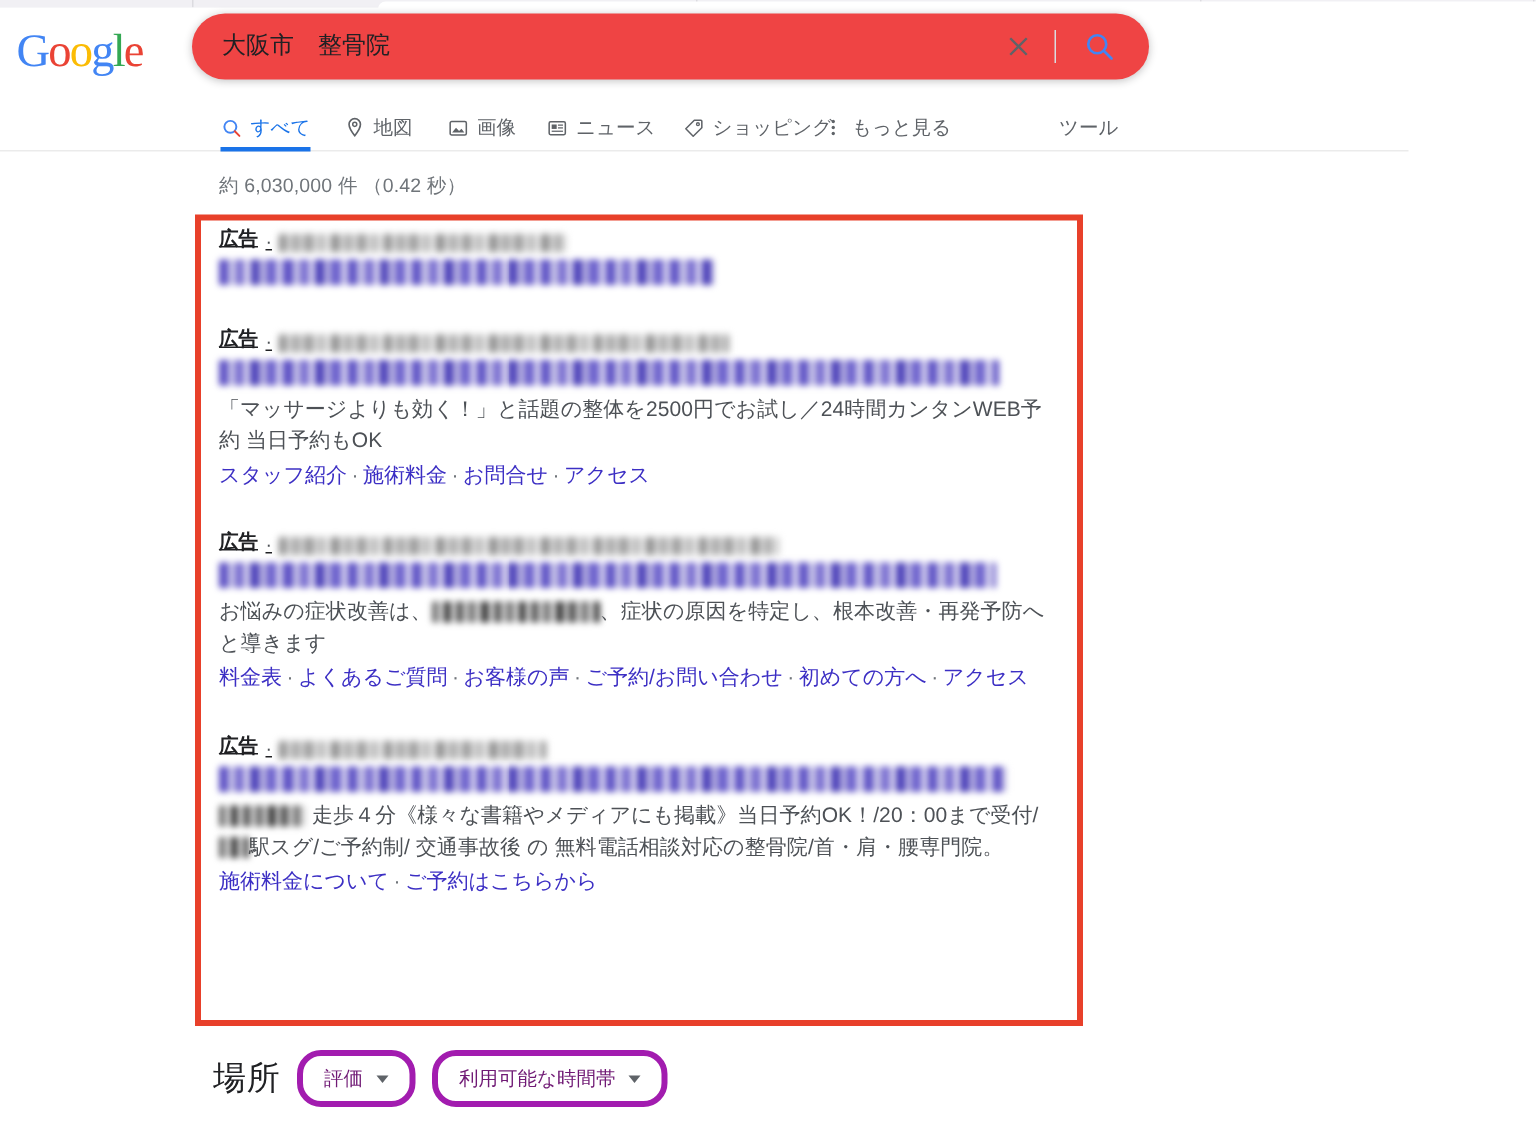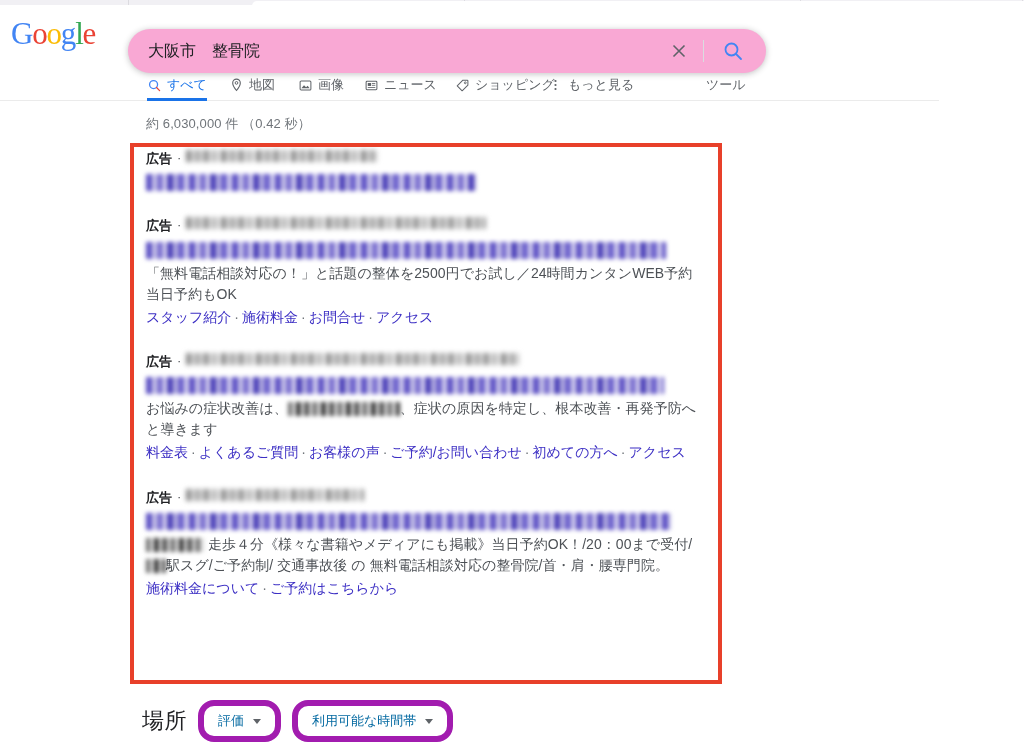--- a/index.html
+++ b/index.html
@@ -68,24 +68,23 @@
   .l-y { color: #FBBC05; }
   .l-g { color: #34A853; }
 
   .searchbar {
     position: absolute;
     left: 128px;
     top: 4px;
     width: 638px;
     height: 44px;
     border-radius: 24px;
-    background: #f9a8d4;
+    background: #ef4444;
     box-shadow: 0 1px 6px rgba(32,33,36,0.28);
     box-sizing: border-box;
-    margin-top: 20px;
   }
   .search-input {
     position: absolute;
     left: 20px;
     top: 0;
     width: 540px;
     height: 44px;
     line-height: 44px;
     border: none;
     outline: none;
@@ -195,23 +194,24 @@
     position: absolute;
     left: 146px;
     top: 150px;
     width: 556px;
   }
 
   .ad-block { position: relative; margin-bottom: 0; }
 
   .ad-urlline {
     display: flex;
-    align-items: flex-start;
+    align-items: flex-end;
     height: 18px;
     margin-bottom: 5px;
+    text-decoration: underline;
   }
   .ad-label {
     font-size: 13px;
     font-weight: bold;
     color: #202124;
     margin-right: 5px;
   }
   .ad-dot {
     font-size: 13px;
     color: #4d5156;
@@ -297,24 +297,24 @@
     color: #202124;
     font-weight: 400;
     letter-spacing: 0.5px;
   }
   .chip {
     display: inline-flex;
     align-items: center;
     gap: 9px;
     height: 30px;
     padding: 0 14px;
-    border: 6px solid #a21caf;
+    border: 4px solid #a21caf;
     border-radius: 16px;
     font-size: 13px;
-    color: #0369a1;
+    color: #701a75;
     background: #fff;
     cursor: pointer;
     white-space: nowrap;
   }
   .caret {
     width: 0; height: 0;
     border-left: 4px solid transparent;
     border-right: 4px solid transparent;
     border-top: 5px solid #5f6368;
   }
@@ -443,21 +443,21 @@
 
   <div class="ad-block" style="margin-bottom:25px">
     <div class="ad-urlline">
       <span class="ad-label">広告</span>
       <span class="ad-dot">·</span>
       <span class="blur blur-url" style="width:300px"></span>
     </div>
     <div class="ad-title-row">
       <span class="blur blur-title" style="width:520px"></span>
     </div>
-    <div class="ad-desc">「無料電話相談対応の！」と話題の整体を2500円でお試し／24時間カンタンWEB予約 当日予約もOK</div>
+    <div class="ad-desc">「マッサージよりも効く！」と話題の整体を2500円でお試し／24時間カンタンWEB予約 当日予約もOK</div>
     <div class="ad-links">
       <span class="sl">スタッフ紹介</span><span class="sep">·</span><span class="sl">施術料金</span><span class="sep">·</span><span class="sl">お問合せ</span><span class="sep">·</span><span class="sl">アクセス</span>
     </div>
   </div>
 
   <div class="ad-block" style="margin-bottom:26px">
     <div class="ad-urlline">
       <span class="ad-label">広告</span>
       <span class="ad-dot">·</span>
       <span class="blur blur-url" style="width:333px"></span>

